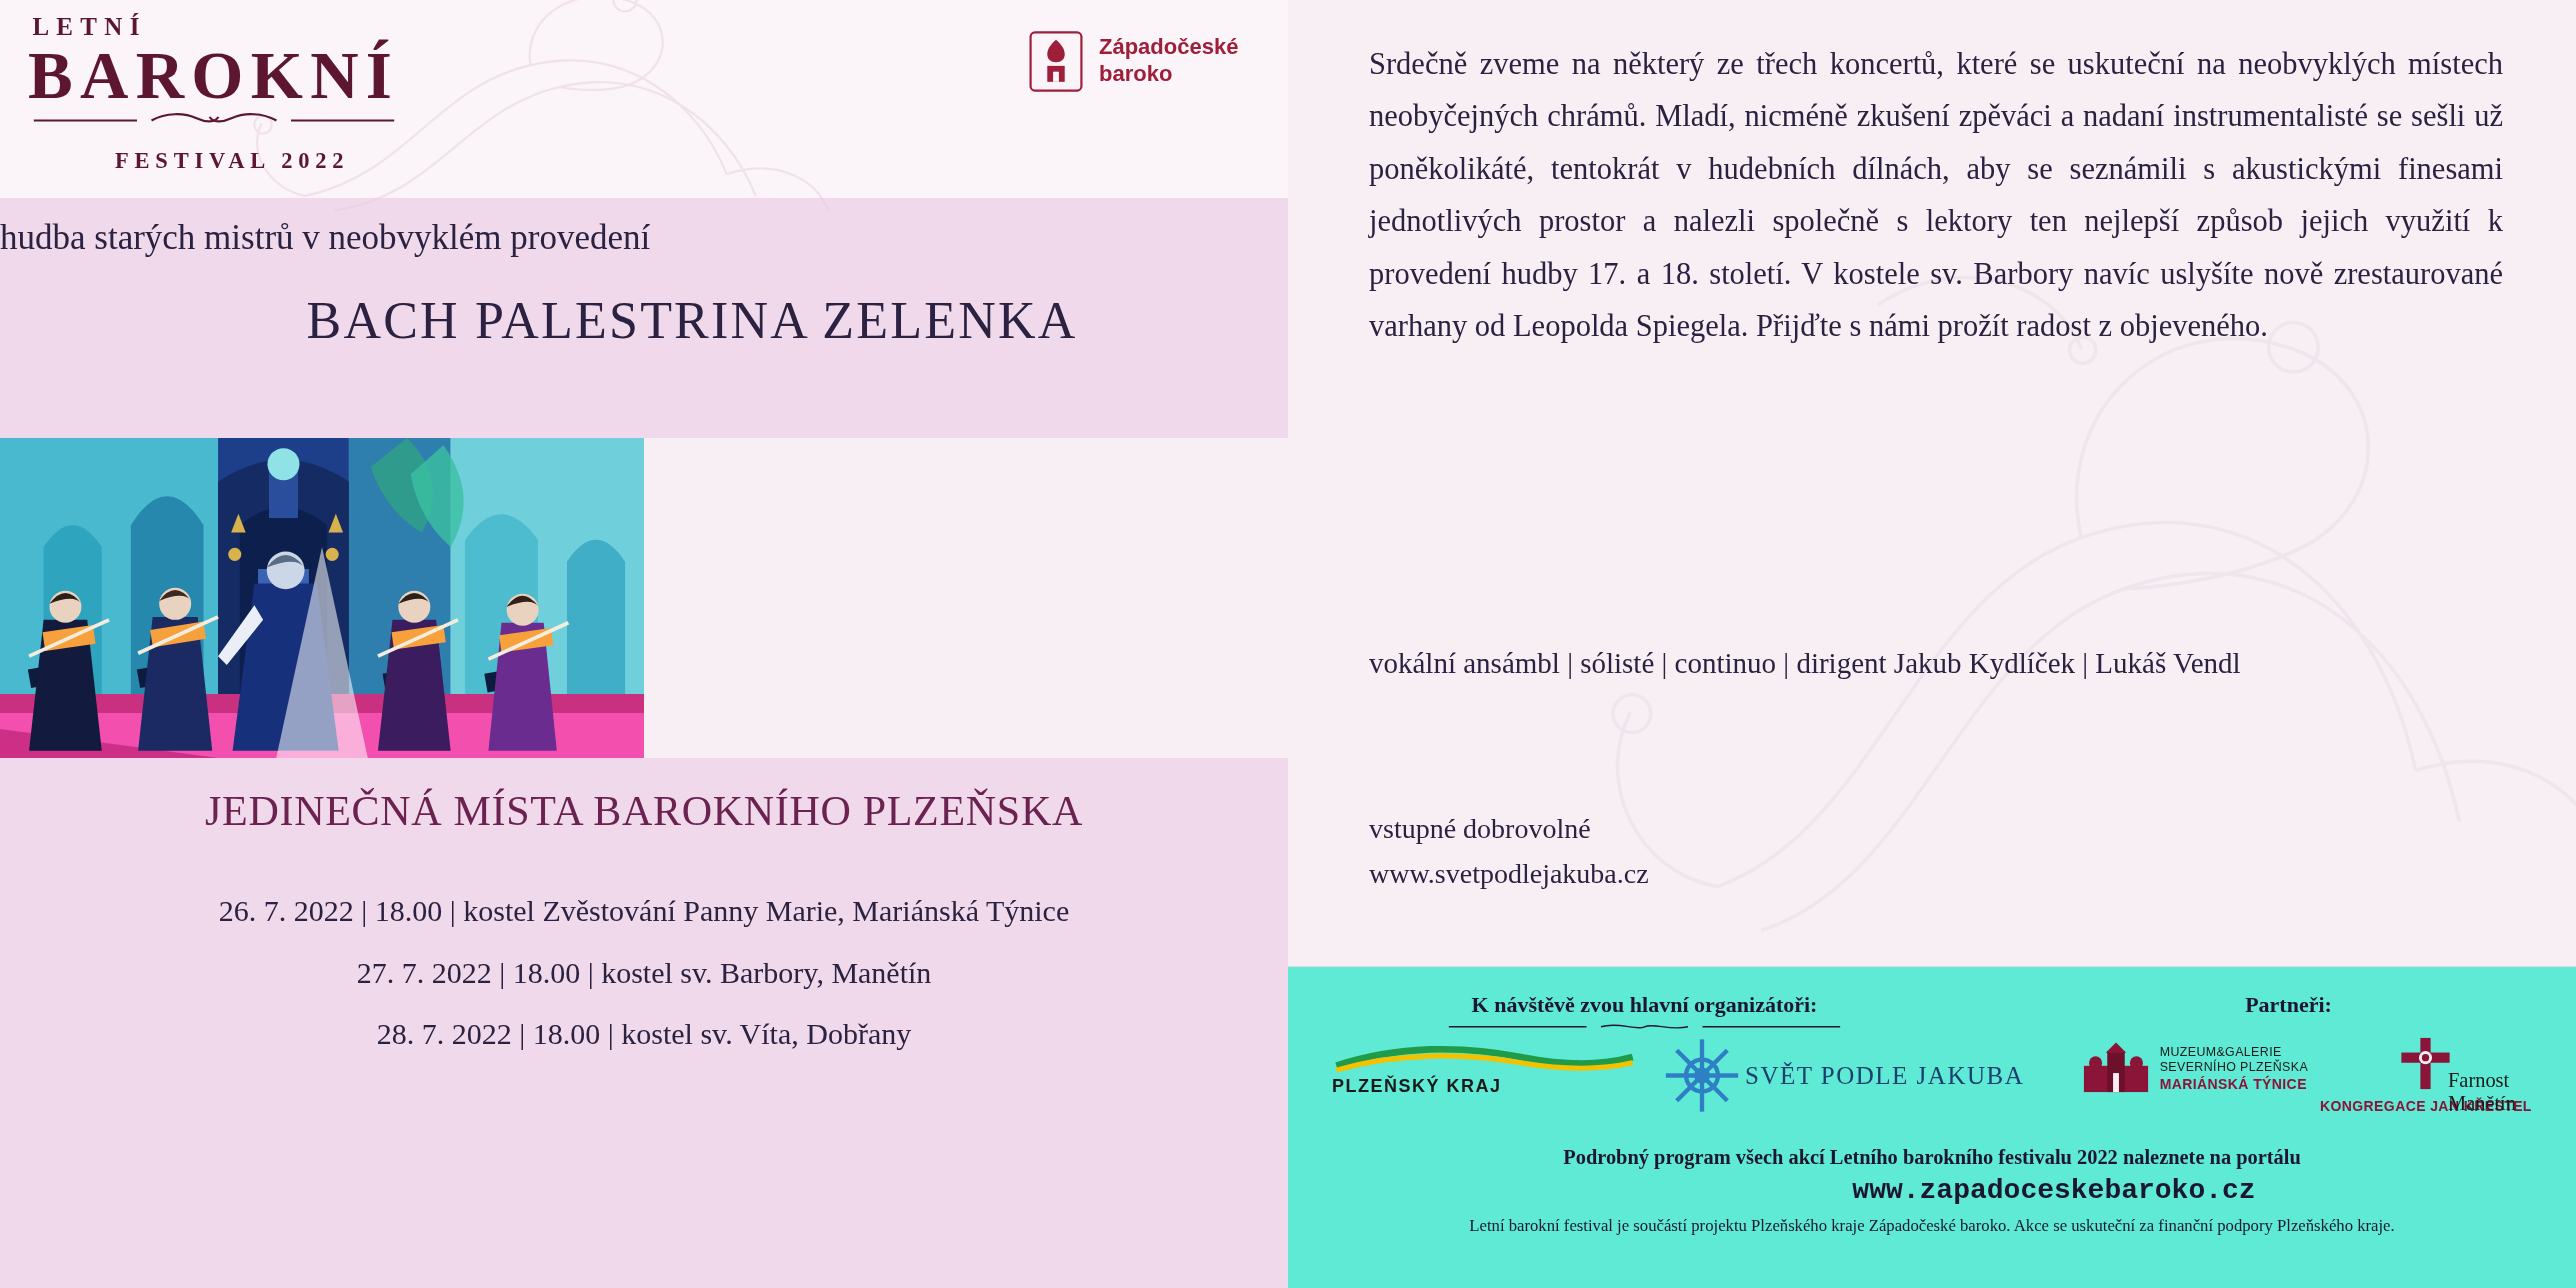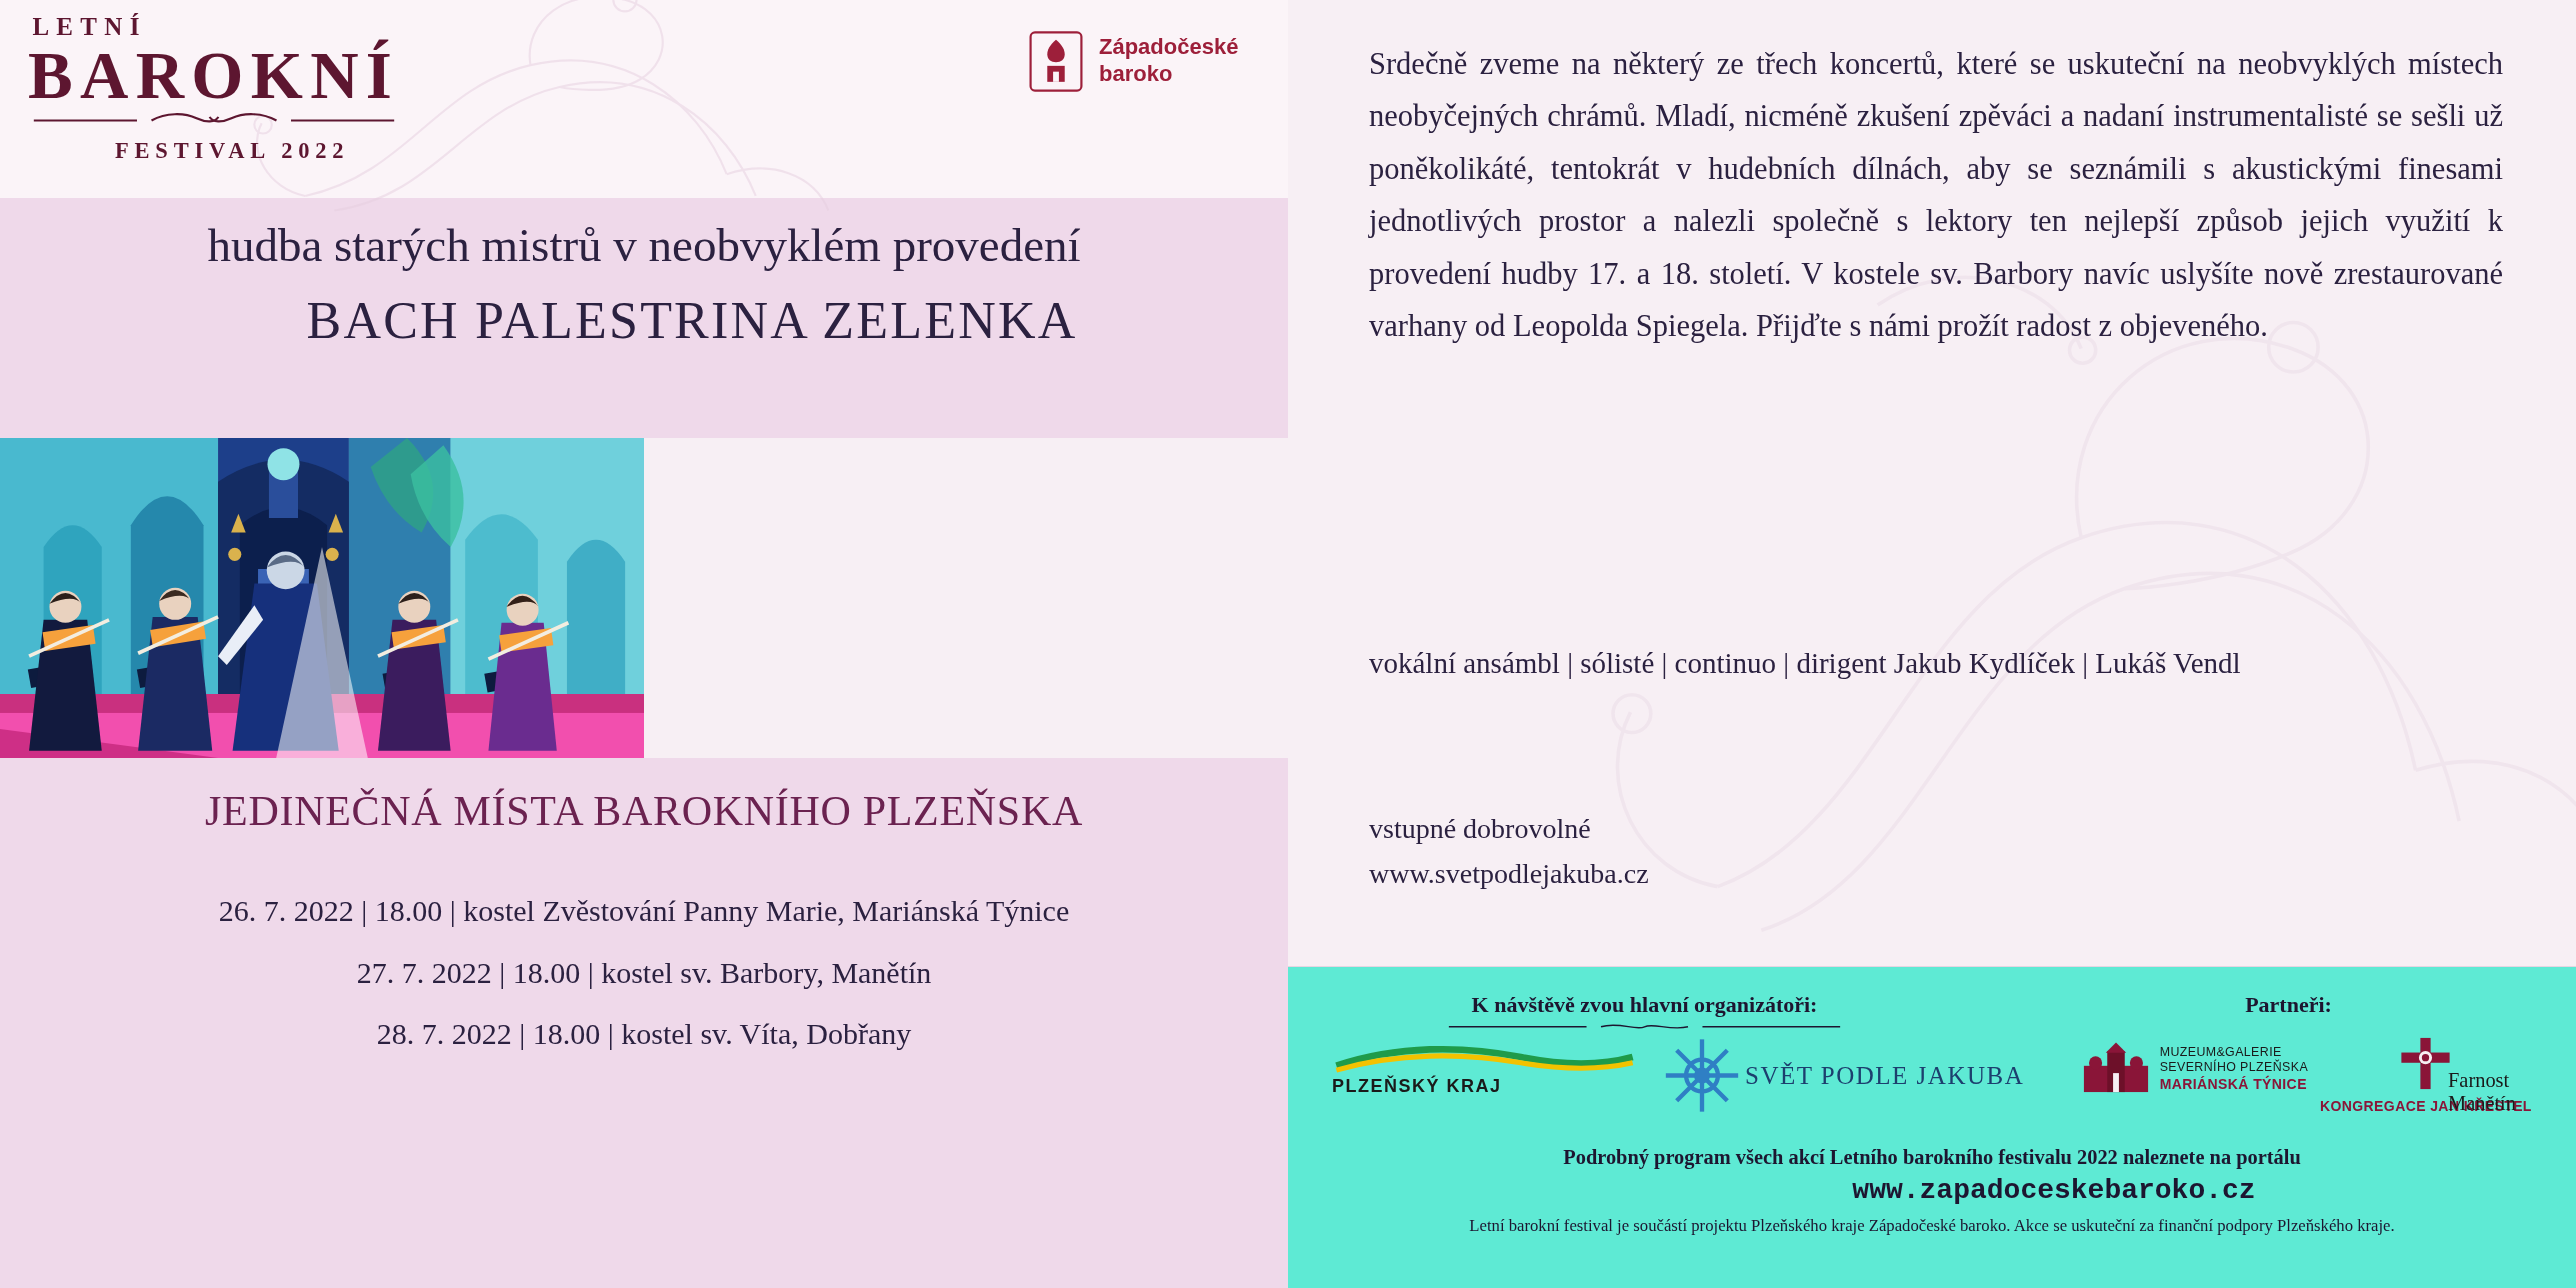--- a/index.html
+++ b/index.html
@@ -63,21 +63,21 @@
     font-weight: 700;
     letter-spacing: 7.3px;
     line-height: 0.98;
     margin-top: 1.5px;
   }
   .logo-festival .l3 {
     font-family: "Liberation Serif", serif;
     font-size: 22.5px;
     letter-spacing: 5.8px;
     font-weight: 700;
-    margin-top: 8px;
+    margin-top: 18px;
     margin-left: 87px;
   }
   .zb-logo {
     position: absolute;
     left: 1029px; top: 30.5px;
     display: flex;
     align-items: center;
     gap: 16px;
   }
   .zb-mark {
@@ -88,22 +88,22 @@
     font-family: "Liberation Sans", sans-serif;
     font-weight: 700;
     font-size: 22px;
     line-height: 1.22;
   }
 
   .tagline {
     position: absolute;
     left: 0; top: 218px;
     width: 1288px;
-    text-align: center;
-    font-size: 47px;
+    text-align: left;
+    font-size: 35px;
     color: #2b2140;
     font-family: "Liberation Serif", serif;
   }
   .composers {
     position: absolute;
     left: 0; top: 291px;
     width: 1384px;
     text-align: center;
     font-size: 52px;
     letter-spacing: 2.2px;

